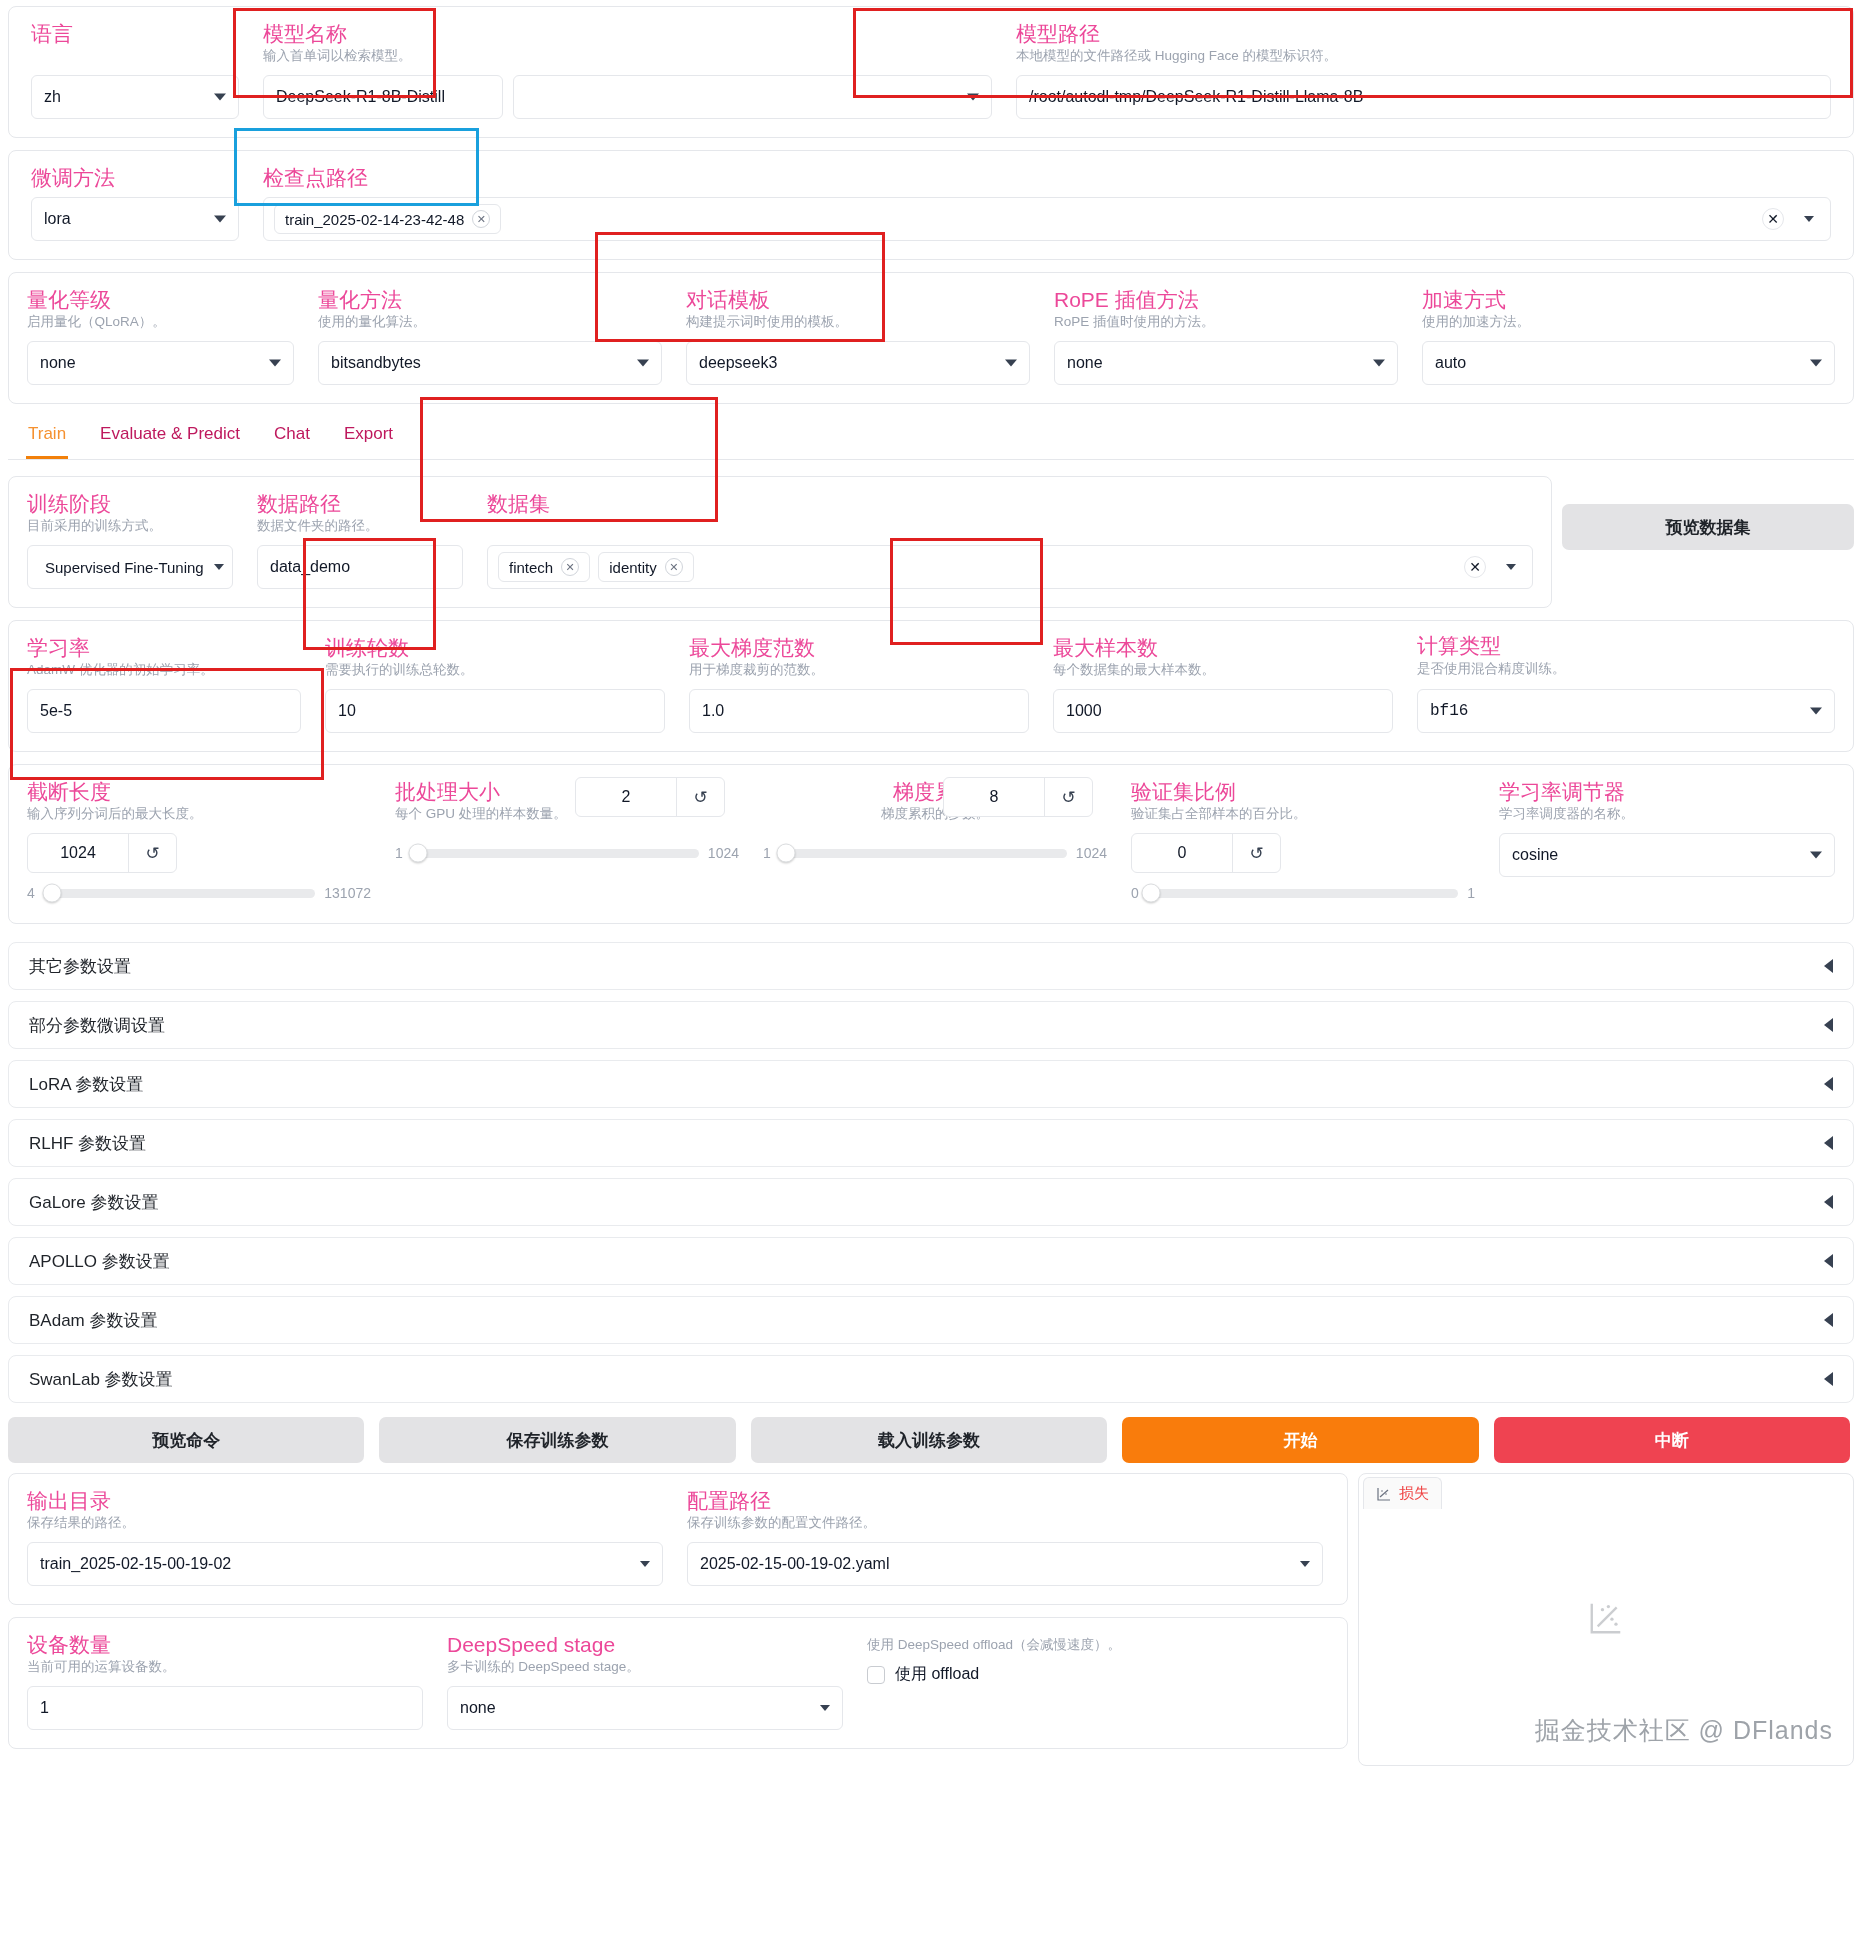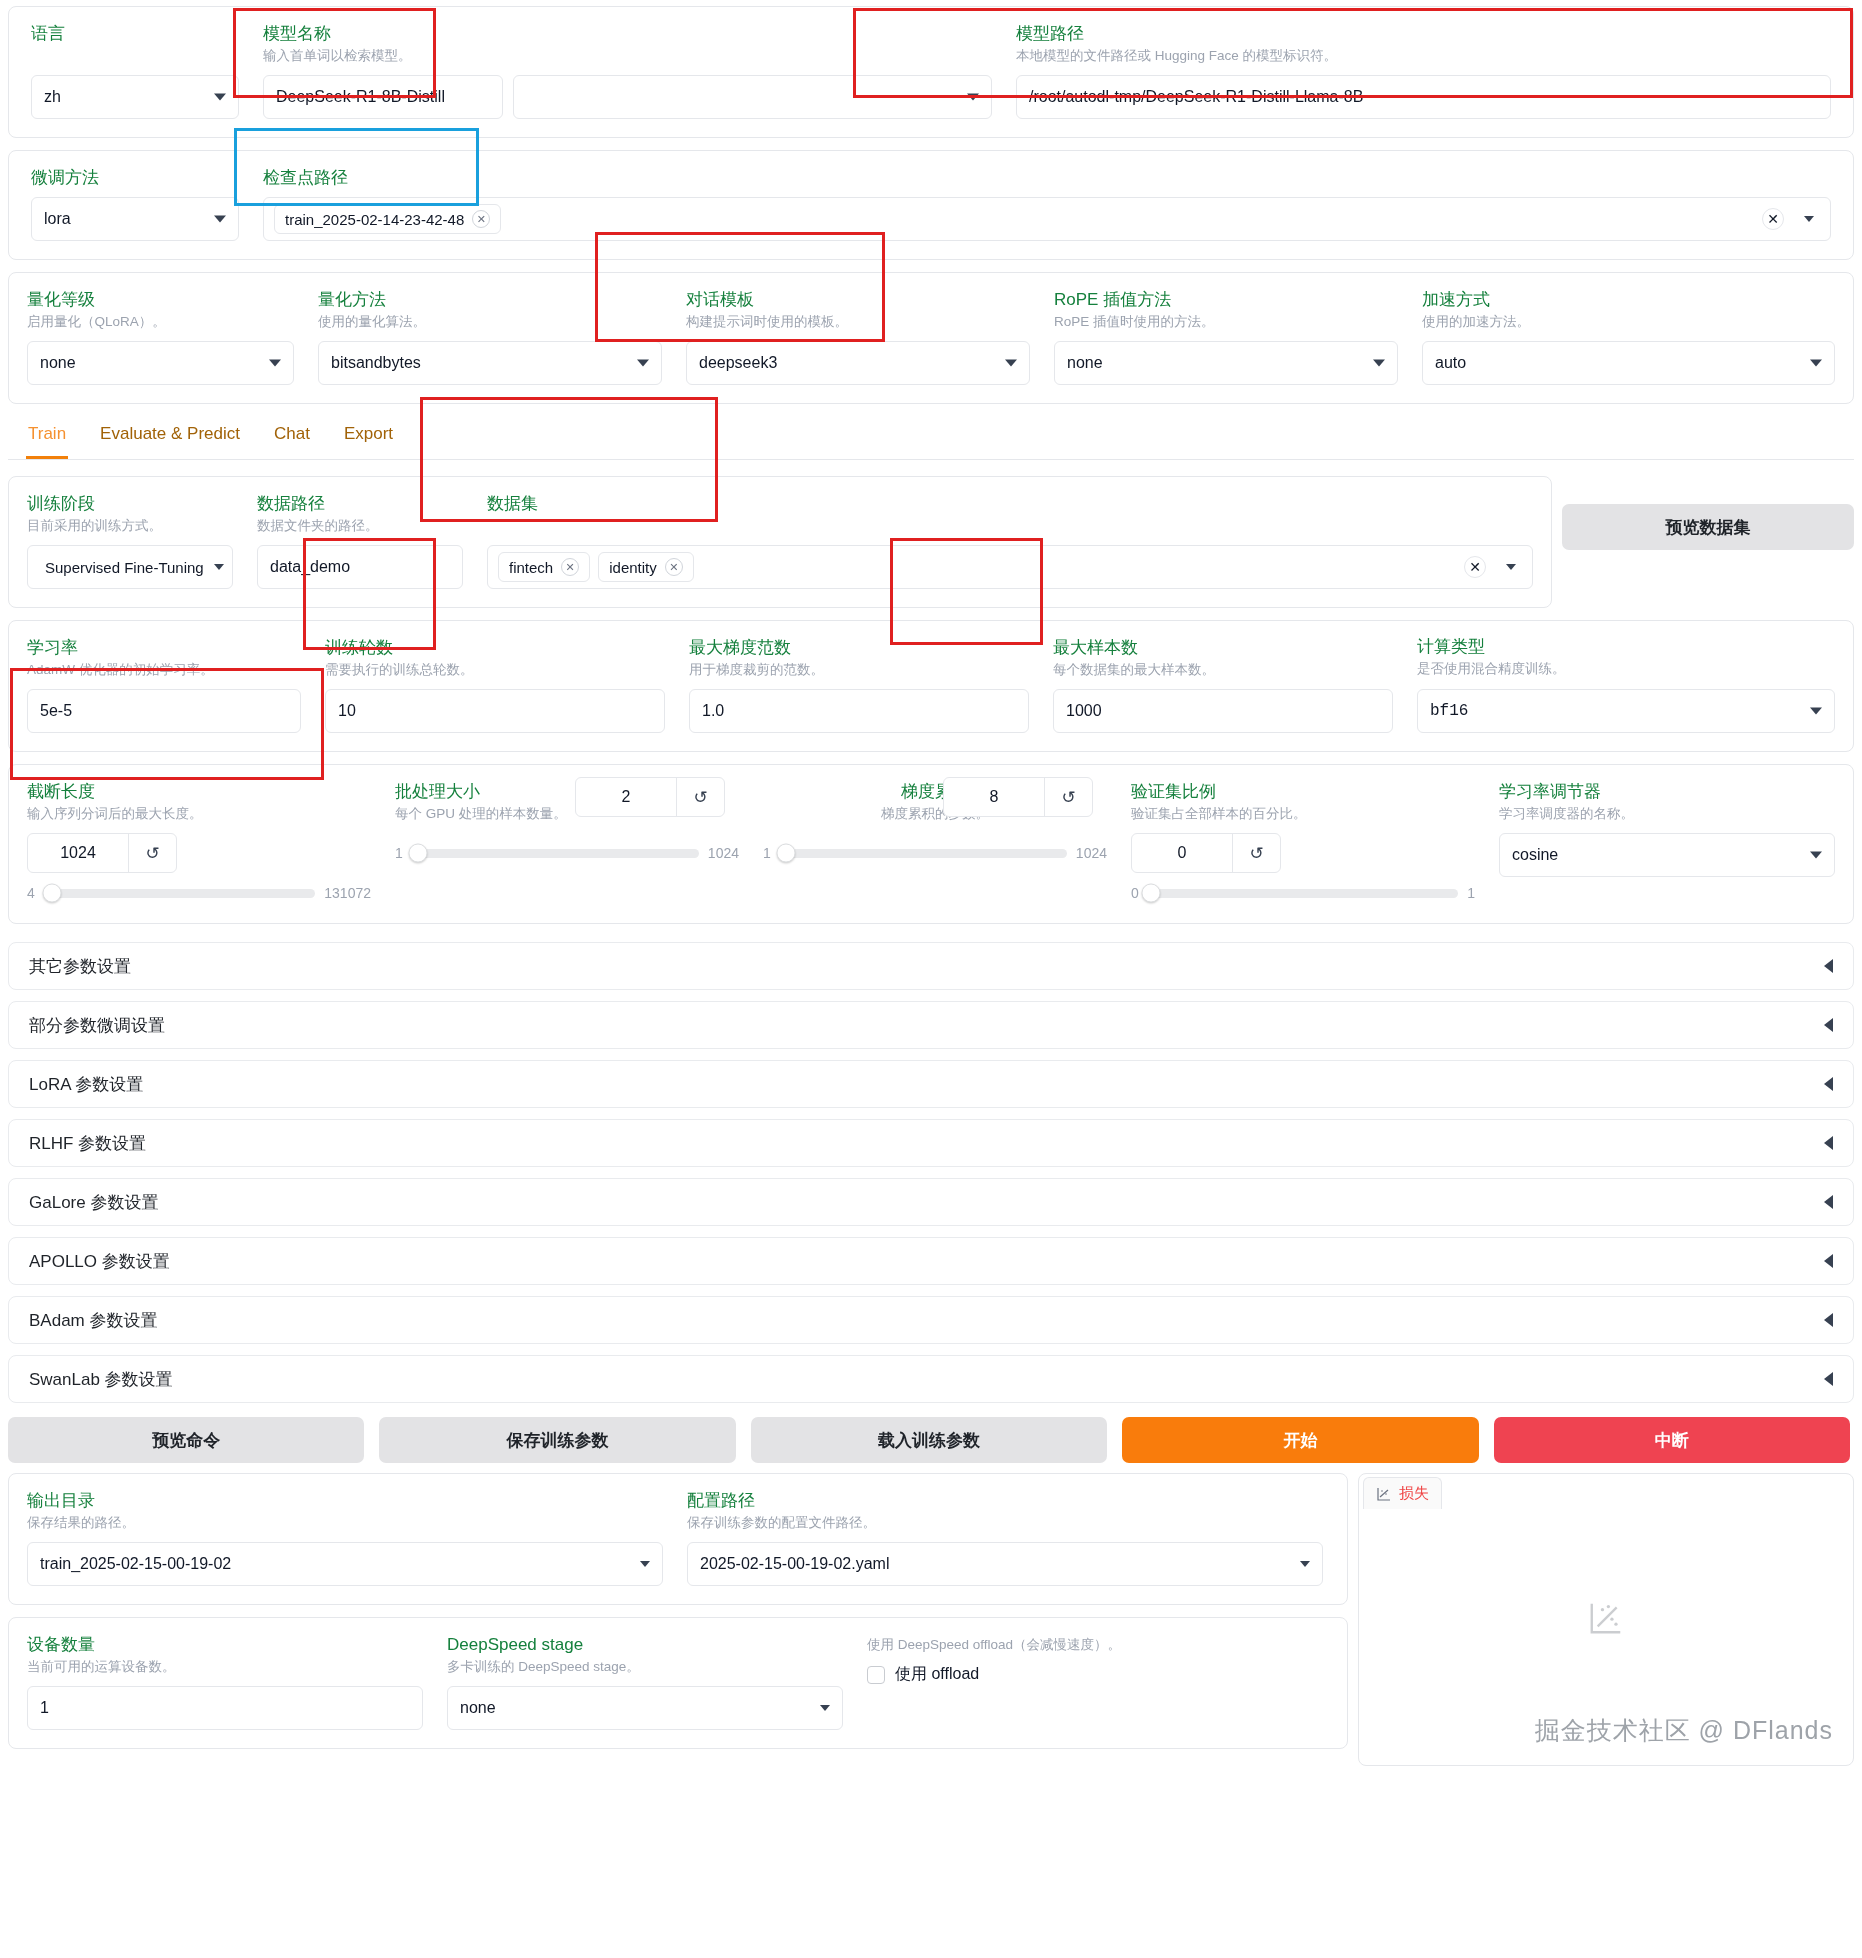--- a/index.html
+++ b/index.html
@@ -14,21 +14,21 @@
     background: #fff;
     border: 1px solid #e5e7eb;
     border-radius: 8px;
     margin: 0 8px 12px 8px;
     padding: 14px 16px;
   }
   .row { display: flex; align-items: flex-start; gap: 0; }
   .cell { padding: 0 12px; position: relative; }
 
   .lbl {
-    font-size: 17px; color: #15803d; line-height: 22px;
+    font-size: 21px; color: #ec4899; line-height: 22px;
     margin-bottom: 2px; white-space: nowrap;
   }
   .hint {
     font-size: 13.5px; color: #9ca3af; line-height: 18px;
     margin-bottom: 10px; white-space: nowrap;
   }
   .hint.blank { color: transparent; }
 
   .ctrl {
     height: 44px;
@@ -87,21 +87,21 @@
     border-left: 5px solid transparent; border-right: 5px solid transparent;
     border-top: 6px solid #374151;
   }
 
   
   .tabs {
     display: flex; align-items: flex-end; gap: 30px;
     padding: 0 18px; border-bottom: 1px solid #e5e7eb; margin: 6px 8px 0 8px;
   }
   .tab {
-    font-size: 17px; color: #a16207; padding: 8px 2px 12px 2px;
+    font-size: 17px; color: #be185d; padding: 8px 2px 12px 2px;
     border-bottom: 3px solid transparent; cursor: pointer;
   }
   .tab.active { color: #f59130; border-bottom-color: #f2800a; }
 
   
   .numgrp { display: flex; width: 150px; height: 40px; border: 1px solid #e5e7eb; border-radius: 6px; overflow: hidden; background: #fff; }
   .numgrp .v { flex: 1; display: flex; align-items: center; justify-content: center; font-size: 16px; color: #111827; }
   .numgrp .rst { width: 48px; border-left: 1px solid #e5e7eb; display: flex; align-items: center; justify-content: center; font-size: 17px; color: #374151; }
 
   .sliderrow { display: flex; align-items: center; gap: 9px; margin-top: 12px; }

